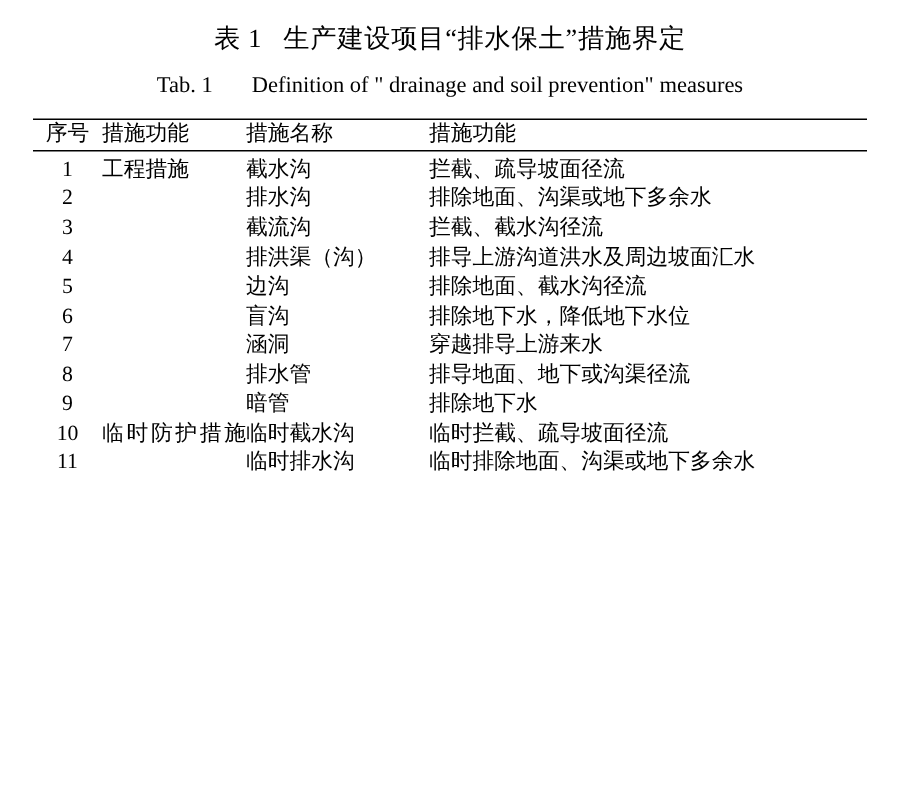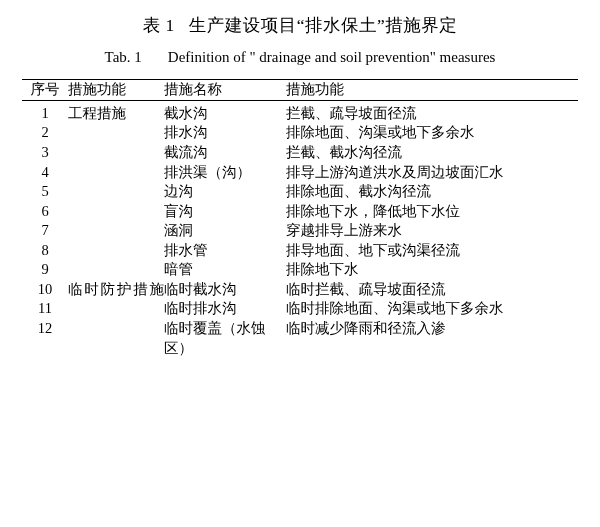--- a/index.html
+++ b/index.html
@@ -205,22 +205,16 @@
         <td class="c-type justify-type">临时防护措施</td>
         <td class="c-name">临时截水沟</td>
         <td class="c-func">临时拦截、疏导坡面径流</td>
       </tr>
       <tr>
         <td class="c-no">11</td>
         <td class="c-type"></td>
         <td class="c-name">临时排水沟</td>
         <td class="c-func">临时排除地面、沟渠或地下多余水</td>
       </tr>
-      <tr>
-        <td class="c-no">12</td>
-        <td class="c-type"></td>
-        <td class="c-name">临时覆盖（水蚀区）</td>
-        <td class="c-func">临时减少降雨和径流入渗</td>
-      </tr>
     </tbody>
   </table>
 
 </div>
 
 </body></html>

